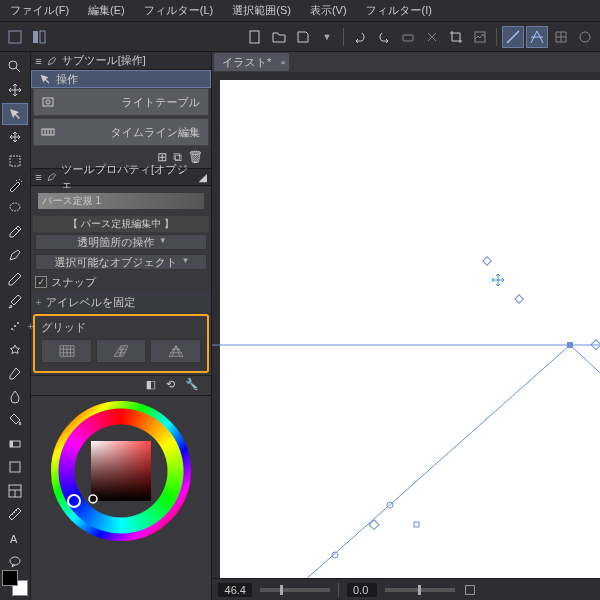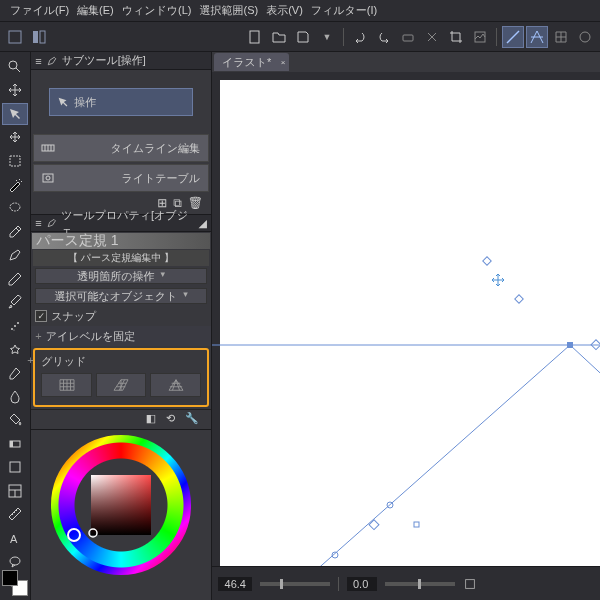--- a/index.html
+++ b/index.html
@@ -1,69 +1,69 @@
 <!DOCTYPE html>
 <html><head>
 <meta charset="utf-8">
 <style>
 *{margin:0;padding:0;box-sizing:border-box;font-family:"Meiryo","MS PGothic",sans-serif;font-size:11px;user-select:none}
 body{background:#38383d;color:#ccc;width:600px;height:600px;overflow:hidden;position:relative}
-.menubar{height:22px;background:#2d2d32;display:flex;align-items:center;padding:0 6px;gap:0;border-bottom:1px solid #1a1a1d}
+.menubar{height:22px;background:#2d2d32;display:flex;align-items:center;padding:0 6px;gap:11px;border-bottom:1px solid #1a1a1d}
 .menubar span{padding:2px 4px;cursor:default;white-space:nowrap}
 .toolbar-row{height:30px;background:#2d2d32;display:flex;align-items:center;padding:0 4px;gap:2px;border-bottom:1px solid #1a1a1d}
 .tb-ico{width:22px;height:22px;display:flex;align-items:center;justify-content:center;border:1px solid transparent;cursor:pointer}
 .tb-ico.active{background:#4a5570;border-color:#6a7aa0}
 .tb-sep{width:1px;height:18px;background:#555;margin:0 3px}
 .main{display:flex;height:548px}
 .ltools{width:32px;background:#2d2d32;display:flex;flex-direction:column;gap:2px;padding:4px 2px;border-right:1px solid #1a1a1d}
 .lt{width:26px;height:22px;display:flex;align-items:center;justify-content:center;cursor:pointer;border:1px solid transparent}
 .lt.active{background:#4a5570;border-color:#6a7aa0}
 .midpanel{width:186px;background:#38383d;display:flex;flex-direction:column;border-right:1px solid #1a1a1d}
 .panel-head{height:18px;background:#2d2d32;display:flex;align-items:center;padding:0 4px;gap:4px;font-size:10px;border-bottom:1px solid #1a1a1d}
-.subhdr{height:28px;background:#4a5570;border:1px solid #6a7aa0;display:flex;align-items:center;padding:0 6px;font-size:10px;margin:18px}
+.subhdr{height:18px;background:#4a5570;border:1px solid #6a7aa0;display:flex;align-items:center;padding:0 6px;font-size:10px;margin:0}
 .subtool-list{padding:0 2px}
 .st-item{height:28px;background:#5a5a62;border:1px solid #444;margin-bottom:2px;display:flex;align-items:center;justify-content:flex-end;padding:0 8px;font-size:10px;cursor:pointer;position:relative}
 .st-item.sel{background:#6a7590;border-color:#8a95b0}
 .st-ico{position:absolute;left:6px;width:16px;height:16px}
 .btm-icons{height:20px;display:flex;justify-content:flex-end;gap:6px;padding:2px 8px}
 .prop-panel{flex:1;display:flex;flex-direction:column}
 .prop-head{height:18px;background:#2d2d32;display:flex;align-items:center;padding:0 4px;font-size:10px;gap:4px;border-top:1px solid #1a1a1d;border-bottom:1px solid #1a1a1d}
-.perse-label{height:16px;background:linear-gradient(to right,#888,#555);margin:1px;padding:0 4px;font-size:14px;display:flex;align-items:center}
+.perse-label{height:16px;background:linear-gradient(to right,#888,#555);margin:7px;padding:0 4px;font-size:10px;display:flex;align-items:center}
 .perse-edit{height:16px;background:#444;margin:0 2px;padding:0 4px;font-size:10px;display:flex;align-items:center;justify-content:center}
 .prop-row{height:20px;display:flex;align-items:center;padding:0 4px;gap:4px;font-size:10px}
 .prop-btn{flex:1;height:16px;background:#4a4a52;border:1px solid #333;display:flex;align-items:flex-start;justify-content:center;font-size:9px;cursor:pointer}
 .chk{width:12px;height:12px;border:1px solid #888;background:#333;display:flex;align-items:center;justify-content:center;font-size:9px}
 .grid-box{border:2px solid #f5a623;margin:2px;padding:4px 6px 8px 6px;border-radius:3px}
 .grid-btns{display:flex;gap:4px;margin-top:4px}
 .grid-btn{flex:1;height:24px;background:#4a4a52;border:1px solid #333;display:flex;align-items:center;justify-content:center;cursor:pointer}
 .btm-icons2{height:20px;display:flex;justify-content:flex-end;gap:10px;padding:2px 12px;border-top:1px solid #222}
 .color-panel{height:150px;display:flex;align-items:center;justify-content:center;position:relative;border-top:1px solid #1a1a1d}
 .canvas-area{flex:1;background:#2d2d32;display:flex;flex-direction:column}
 .tab-bar{height:20px;background:#38383d;display:flex;align-items:center;padding-left:2px}
 .tab{height:18px;background:#545460;padding:0 18px 0 8px;display:flex;align-items:center;font-size:10px;border-top-left-radius:3px;border-top-right-radius:3px;position:relative}
 .tab-x{position:absolute;right:4px;font-size:8px}
 .canvas-wrap{flex:1;background:#2d2d32;padding:8px 0 0 8px;position:relative;overflow:hidden}
 .canvas{background:#fff;width:380px;height:500px;position:relative}
-.status{height:34px;background:#2d2d32;border-top:1px solid #1a1a1d;display:flex;align-items:center;padding:0 6px;gap:8px;font-size:10px}
+.status{height:22px;background:#2d2d32;border-top:1px solid #1a1a1d;display:flex;align-items:center;padding:0 6px;gap:8px;font-size:10px}
 .swatch{position:absolute;bottom:4px;left:2px;width:26px;height:26px}
 .swatch-bg{position:absolute;width:16px;height:16px;background:#fff;border:1px solid #888;right:0;bottom:0}
 .swatch-fg{position:absolute;width:16px;height:16px;background:#000;border:1px solid #888;left:0;top:0}
 svg.ico{width:16px;height:16px}
 .arrow{font-size:9px;color:#aaa}
 .pline{stroke:#6a8fd4;stroke-width:1;fill:none}
 .phandle{fill:#6a8fd4}
 .phandle-o{fill:none;stroke:#6a8fd4;stroke-width:1}
 </style>
 </head>
 <body>
 
 <div class="menubar">
 <span>ファイル(F)</span>
 <span>編集(E)</span>
-<span>ウィンドウ(L)</span>
+<span>フィルター(L)</span>
 <span>選択範囲(S)</span>
 <span>表示(V)</span>
 <span>フィルター(I)</span>
 </div>
 
 <div class="toolbar-row">
 <div class="tb-ico">
       <svg class="ico" viewBox="0 0 16 16">
         <rect x="2" y="2" width="12" height="12" fill="none" stroke="#8a95b0"></rect>
       </svg>
@@ -287,33 +287,33 @@
         </svg>
 <span>サブツール[操作]</span>
 </div>
 <div class="subhdr">
 <svg class="ico" viewBox="0 0 16 16" style="width:14px;height:14px">
           <path d="M3 3l3 9 2-3 4 4 1-1-4-4 3-2z" fill="#ccc"></path>
         </svg>
 <span style="margin-left:4px">操作</span>
 </div>
 <div class="subtool-list">
+<div class="st-item">
+          <svg class="st-ico" viewBox="0 0 16 16">
+            <rect x="3" y="4" width="10" height="8" fill="none" stroke="#ccc"></rect>
+            <circle cx="8" cy="8" r="2" fill="none" stroke="#ccc"></circle>
+          </svg>
+          <span>ライトテーブル</span>
+        </div>
 <div class="st-item">
           <svg class="st-ico" viewBox="0 0 16 16">
             <rect x="2" y="5" width="12" height="6" fill="none" stroke="#ccc"></rect>
             <path d="M5 5v6M8 5v6M11 5v6" stroke="#ccc"></path>
           </svg>
           <span>タイムライン編集</span>
-        </div>
-<div class="st-item">
-          <svg class="st-ico" viewBox="0 0 16 16">
-            <rect x="3" y="4" width="10" height="8" fill="none" stroke="#ccc"></rect>
-            <circle cx="8" cy="8" r="2" fill="none" stroke="#ccc"></circle>
-          </svg>
-          <span>ライトテーブル</span>
         </div>
 </div>
 <div class="btm-icons">
 <span style="font-size:12px">⊞</span>
 <span style="font-size:12px">⧉</span>
 <span style="font-size:12px">🗑</span>
 </div>
 
 <div class="prop-panel">
 <div class="prop-head">

